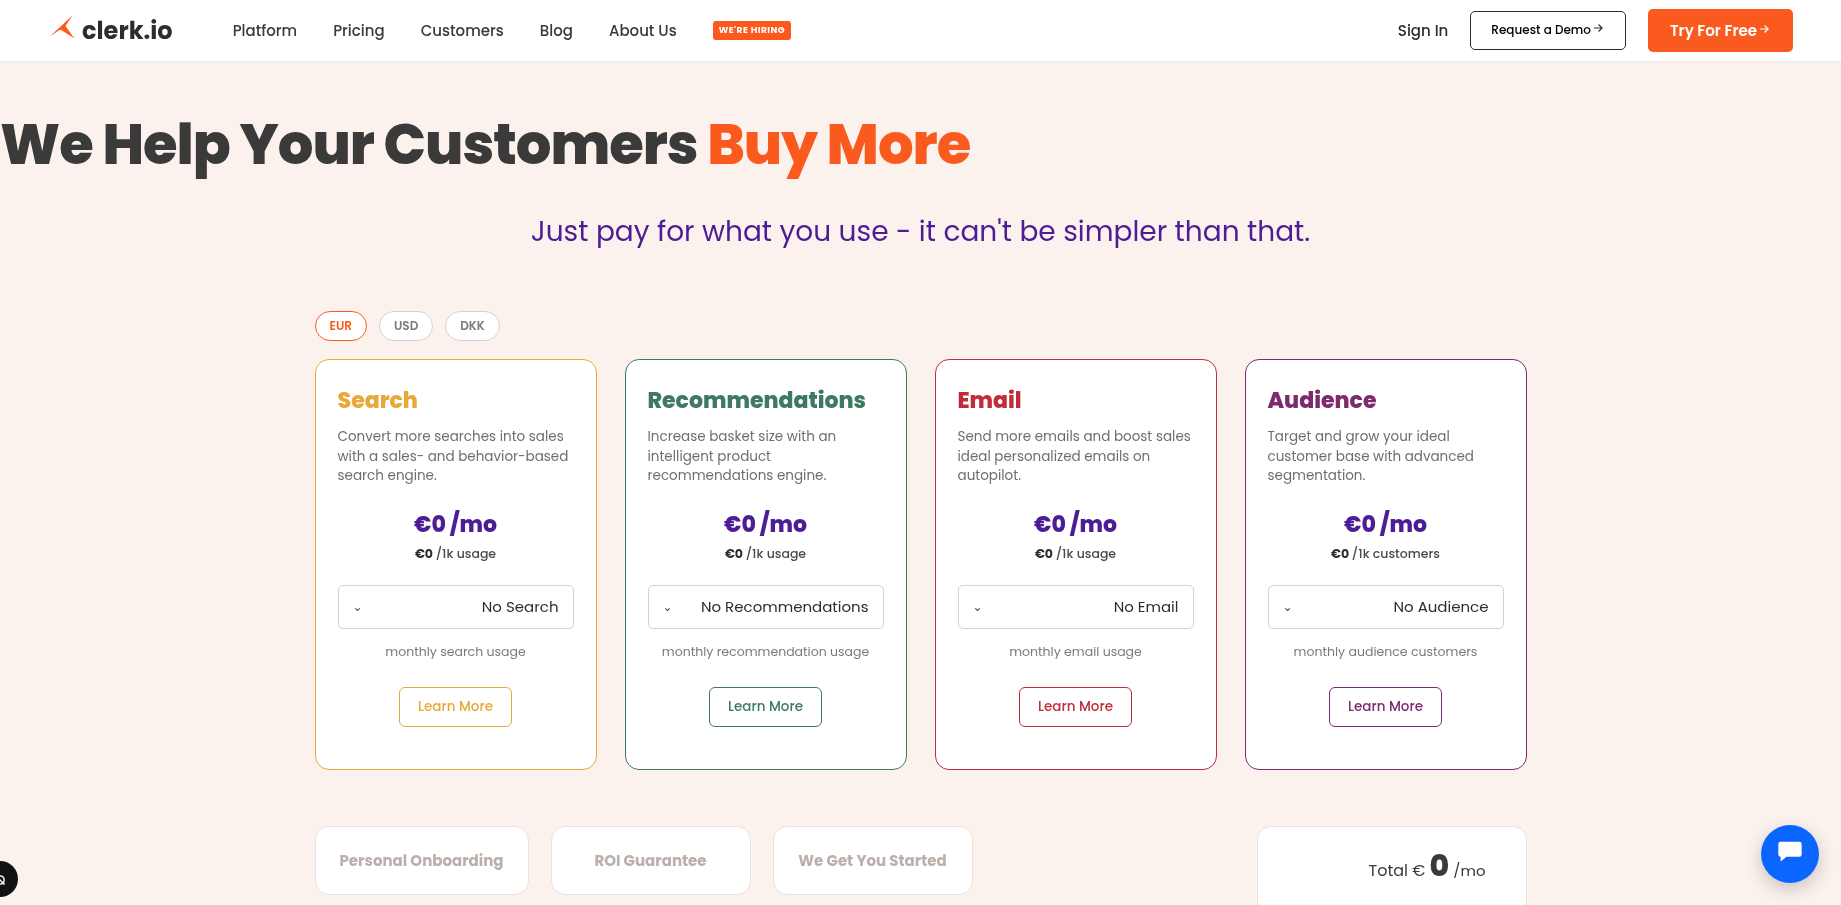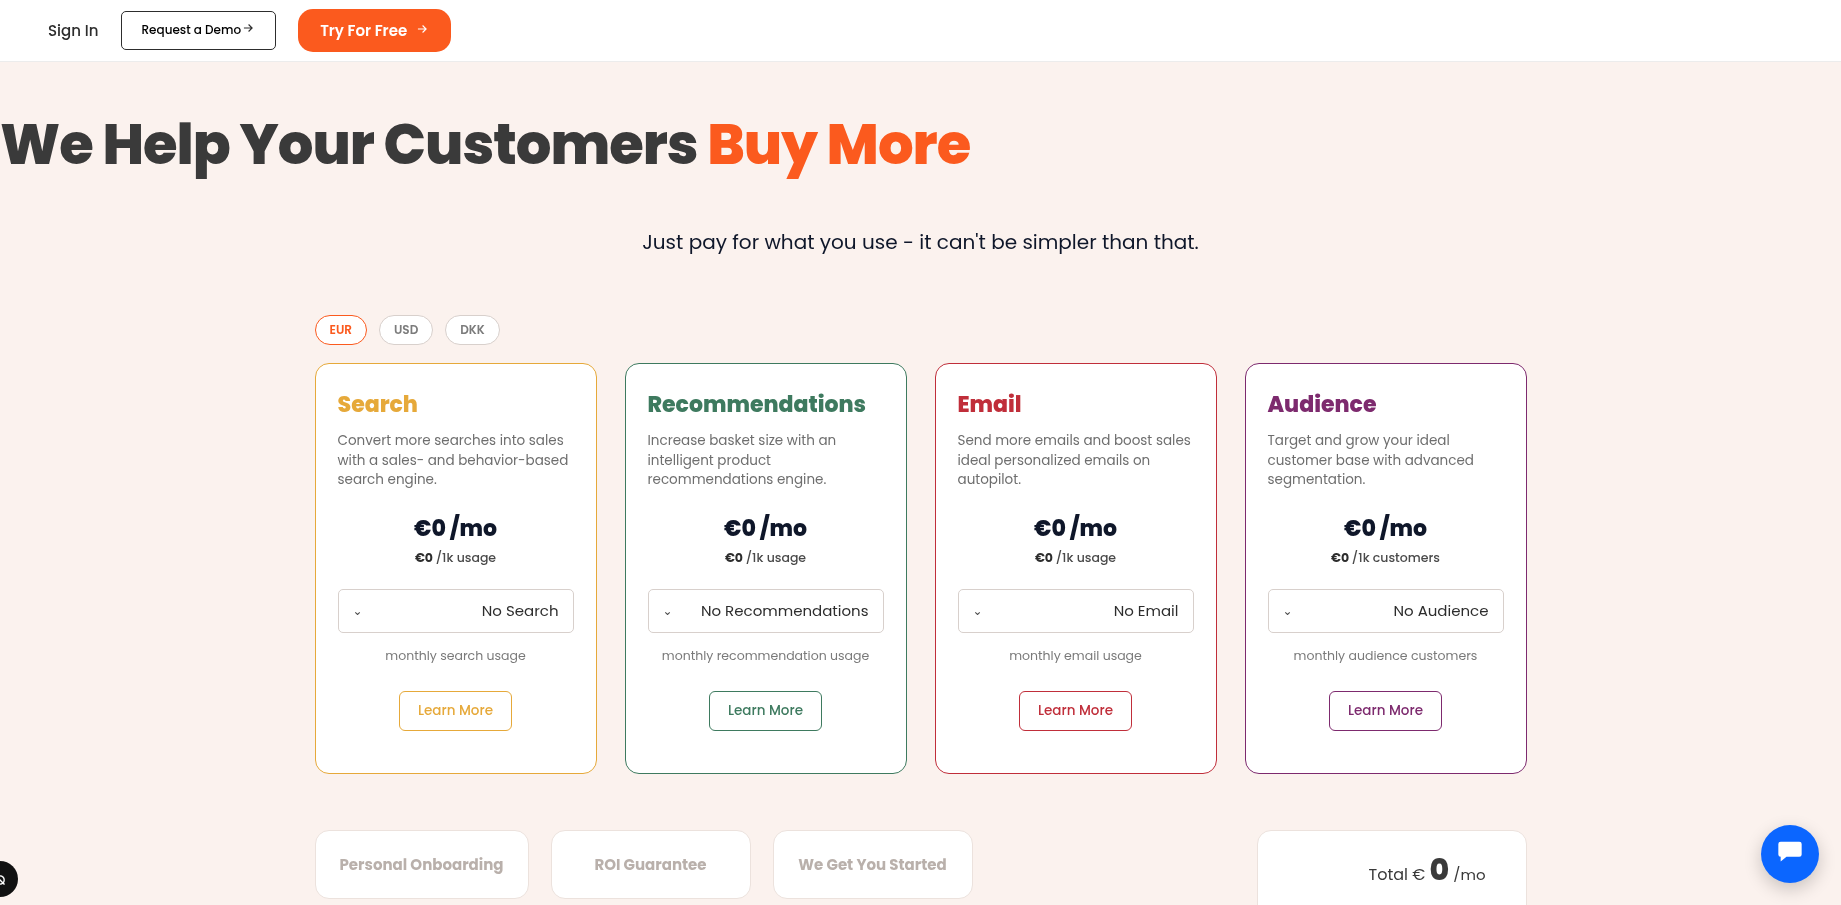--- a/index.html
+++ b/index.html
@@ -18,45 +18,45 @@
   .header{height:62px;background:#fff;border-bottom:1px solid #ececec;display:flex;align-items:center;padding:0 48px;justify-content:space-between}
   .header-left{display:flex;align-items:center;gap:60px}
   .logo{display:flex;align-items:center;gap:6px;font-weight:700;font-size:24px;color:#2d2d2d}
   .logo svg{width:28px;height:28px}
   .nav{display:flex;align-items:center;gap:36px}
   .nav a{color:#3a3a3a;text-decoration:none;font-size:15px;font-weight:500}
   .badge-hiring{background:var(--orange);color:#fff;font-size:9px;font-weight:700;padding:3px 6px;border-radius:3px;letter-spacing:.5px}
   .header-right{display:flex;align-items:center;gap:22px}
   .link-plain{color:#2d2d2d;text-decoration:none;font-size:15px;font-weight:500}
   .btn-outline{border:1px solid #2d2d2d;background:#fff;padding:9px 20px;border-radius:5px;font-size:12px;font-weight:500;display:flex;align-items:flex-start;gap:0;cursor:pointer}
-  .btn-primary{background:var(--orange);color:#fff;border:none;padding:10px 22px;border-radius:15px;font-size:15px;font-weight:600;display:flex;align-items:flex-end;gap:8px;cursor:pointer}
+  .btn-primary{background:var(--orange);color:#fff;border:none;padding:10px 22px;border-radius:5px;font-size:15px;font-weight:600;display:flex;align-items:flex-end;gap:0;cursor:pointer}
   .arrow{width:14px;height:14px}
   
   .hero{background:var(--bg);padding:40px 0 60px;min-height:843px}
   .hero h1{font-size:56px;font-weight:800;color:#3a3a3a;letter-spacing:-1px}
   .hero h1 .accent{color:var(--orange)}
-  .subtitle{text-align:center;font-size:20px;color:#0f172a;margin-top:40px}
+  .subtitle{text-align:center;font-size:28px;color:#4c1d95;margin-top:24px}
   
   .currency-row{width:1212px;margin:58px auto 0;display:flex;gap:12px}
   .chip{border:1px solid #d8d0cc;background:#fff;color:#7c7c7c;font-size:12px;font-weight:600;padding:5px 14px;border-radius:999px;cursor:pointer}
   .chip.active{border-color:var(--orange);color:var(--orange);background:#fff}
   
   .cards{width:1212px;margin:18px auto 0;display:grid;grid-template-columns:repeat(4,1fr);gap:28px}
   .card{background:#fff;border-radius:14px;padding:24px 22px 26px;display:flex;flex-direction:column}
   .card.search{border:1px solid var(--yellow)}
   .card.reco  {border:1px solid var(--green)}
   .card.email {border:1px solid var(--red)}
   .card.aud   {border:1px solid var(--purple)}
   .card h3{text-align:left;font-size:22px;font-weight:800;margin-bottom:10px}
   .card.search h3{color:var(--yellow)}
   .card.reco   h3{color:var(--green)}
   .card.email  h3{color:var(--red)}
   .card.aud    h3{color:var(--purple)}
   .card .desc{font-size:13.5px;color:#6e6e6e;line-height:1.45;margin-bottom:22px}
-  .price{text-align:center;font-size:22px;font-weight:800;color:#0f172a}
+  .price{text-align:center;font-size:22px;font-weight:800;color:#4c1d95}
   .subprice{text-align:center;font-size:12.5px;font-weight:700;color:#2d2d2d;margin-top:4px}
   .subprice .unit{font-weight:500;color:#4a4a4a}
   .selector{margin-top:22px;border:1px solid #d8d0cc;border-radius:5px;height:44px;display:flex;align-items:center;padding:0 14px;cursor:pointer;justify-content:space-between}
   .selector .chev{font-size:12px;color:#4a4a4a}
   .selector .val{flex:1;text-align:right;font-size:15px;color:#2d2d2d}
   .caption{text-align:center;font-size:12.5px;color:#7a7a7a;margin-top:14px}
   .learn{margin:26px auto 16px;display:block;border-radius:6px;background:#fff;padding:9px 18px;font-size:13.5px;font-weight:500;cursor:pointer}
   .card.search .learn{border:1px solid var(--yellow);color:var(--yellow)}
   .card.reco   .learn{border:1px solid var(--green);color:var(--green)}
   .card.email  .learn{border:1px solid var(--red);color:var(--red)}
@@ -71,20 +71,39 @@
   
   .chat{position:fixed;right:22px;bottom:22px;width:58px;height:58px;border-radius:50%;background:#0b66ff;display:flex;align-items:center;justify-content:center;cursor:pointer;box-shadow:0 6px 18px rgba(0,0,0,.2)}
   .chat svg{width:28px;height:28px;fill:#fff}
   
   .float-left{position:fixed;left:-18px;bottom:8px;width:36px;height:36px;border-radius:50%;background:#111;color:#fff;display:flex;align-items:center;justify-content:center;font-size:15px;font-weight:700}
 </style>
 </head>
 <body>
 
 <header class="header">
+  <div class="header-left">
+    <a class="logo">
+      <span>
+        <svg viewBox="0 0 32 32">
+            <polygon points="2,28 28,4 20,16 30,30 14,20" fill="#fb5a1e"></polygon>
+            <polygon points="2,28 14,20 20,16" fill="#2aa7d8"></polygon>
+          </svg>
+      </span>
+      <span>clerk.io</span>
+    </a>
+    <nav class="nav">
+      <a>Platform</a>
+      <a>Pricing</a>
+      <a>Customers</a>
+      <a>Blog</a>
+      <a>About Us</a>
+      <span class="badge-hiring">WE'RE HIRING</span>
+    </nav>
+  </div>
   <div class="header-right">
     <a class="link-plain">Sign In</a>
     <button class="btn-outline">
       <span>Request a Demo</span>
       <span><svg class="arrow" viewBox="0 0 24 24" fill="none" stroke="#2d2d2d" stroke-width="2">
             <path d="M5 12h14M13 6l6 6-6 6"></path>
           </svg></span>
     </button>
     <button class="btn-primary">
       <span>Try For Free</span>

